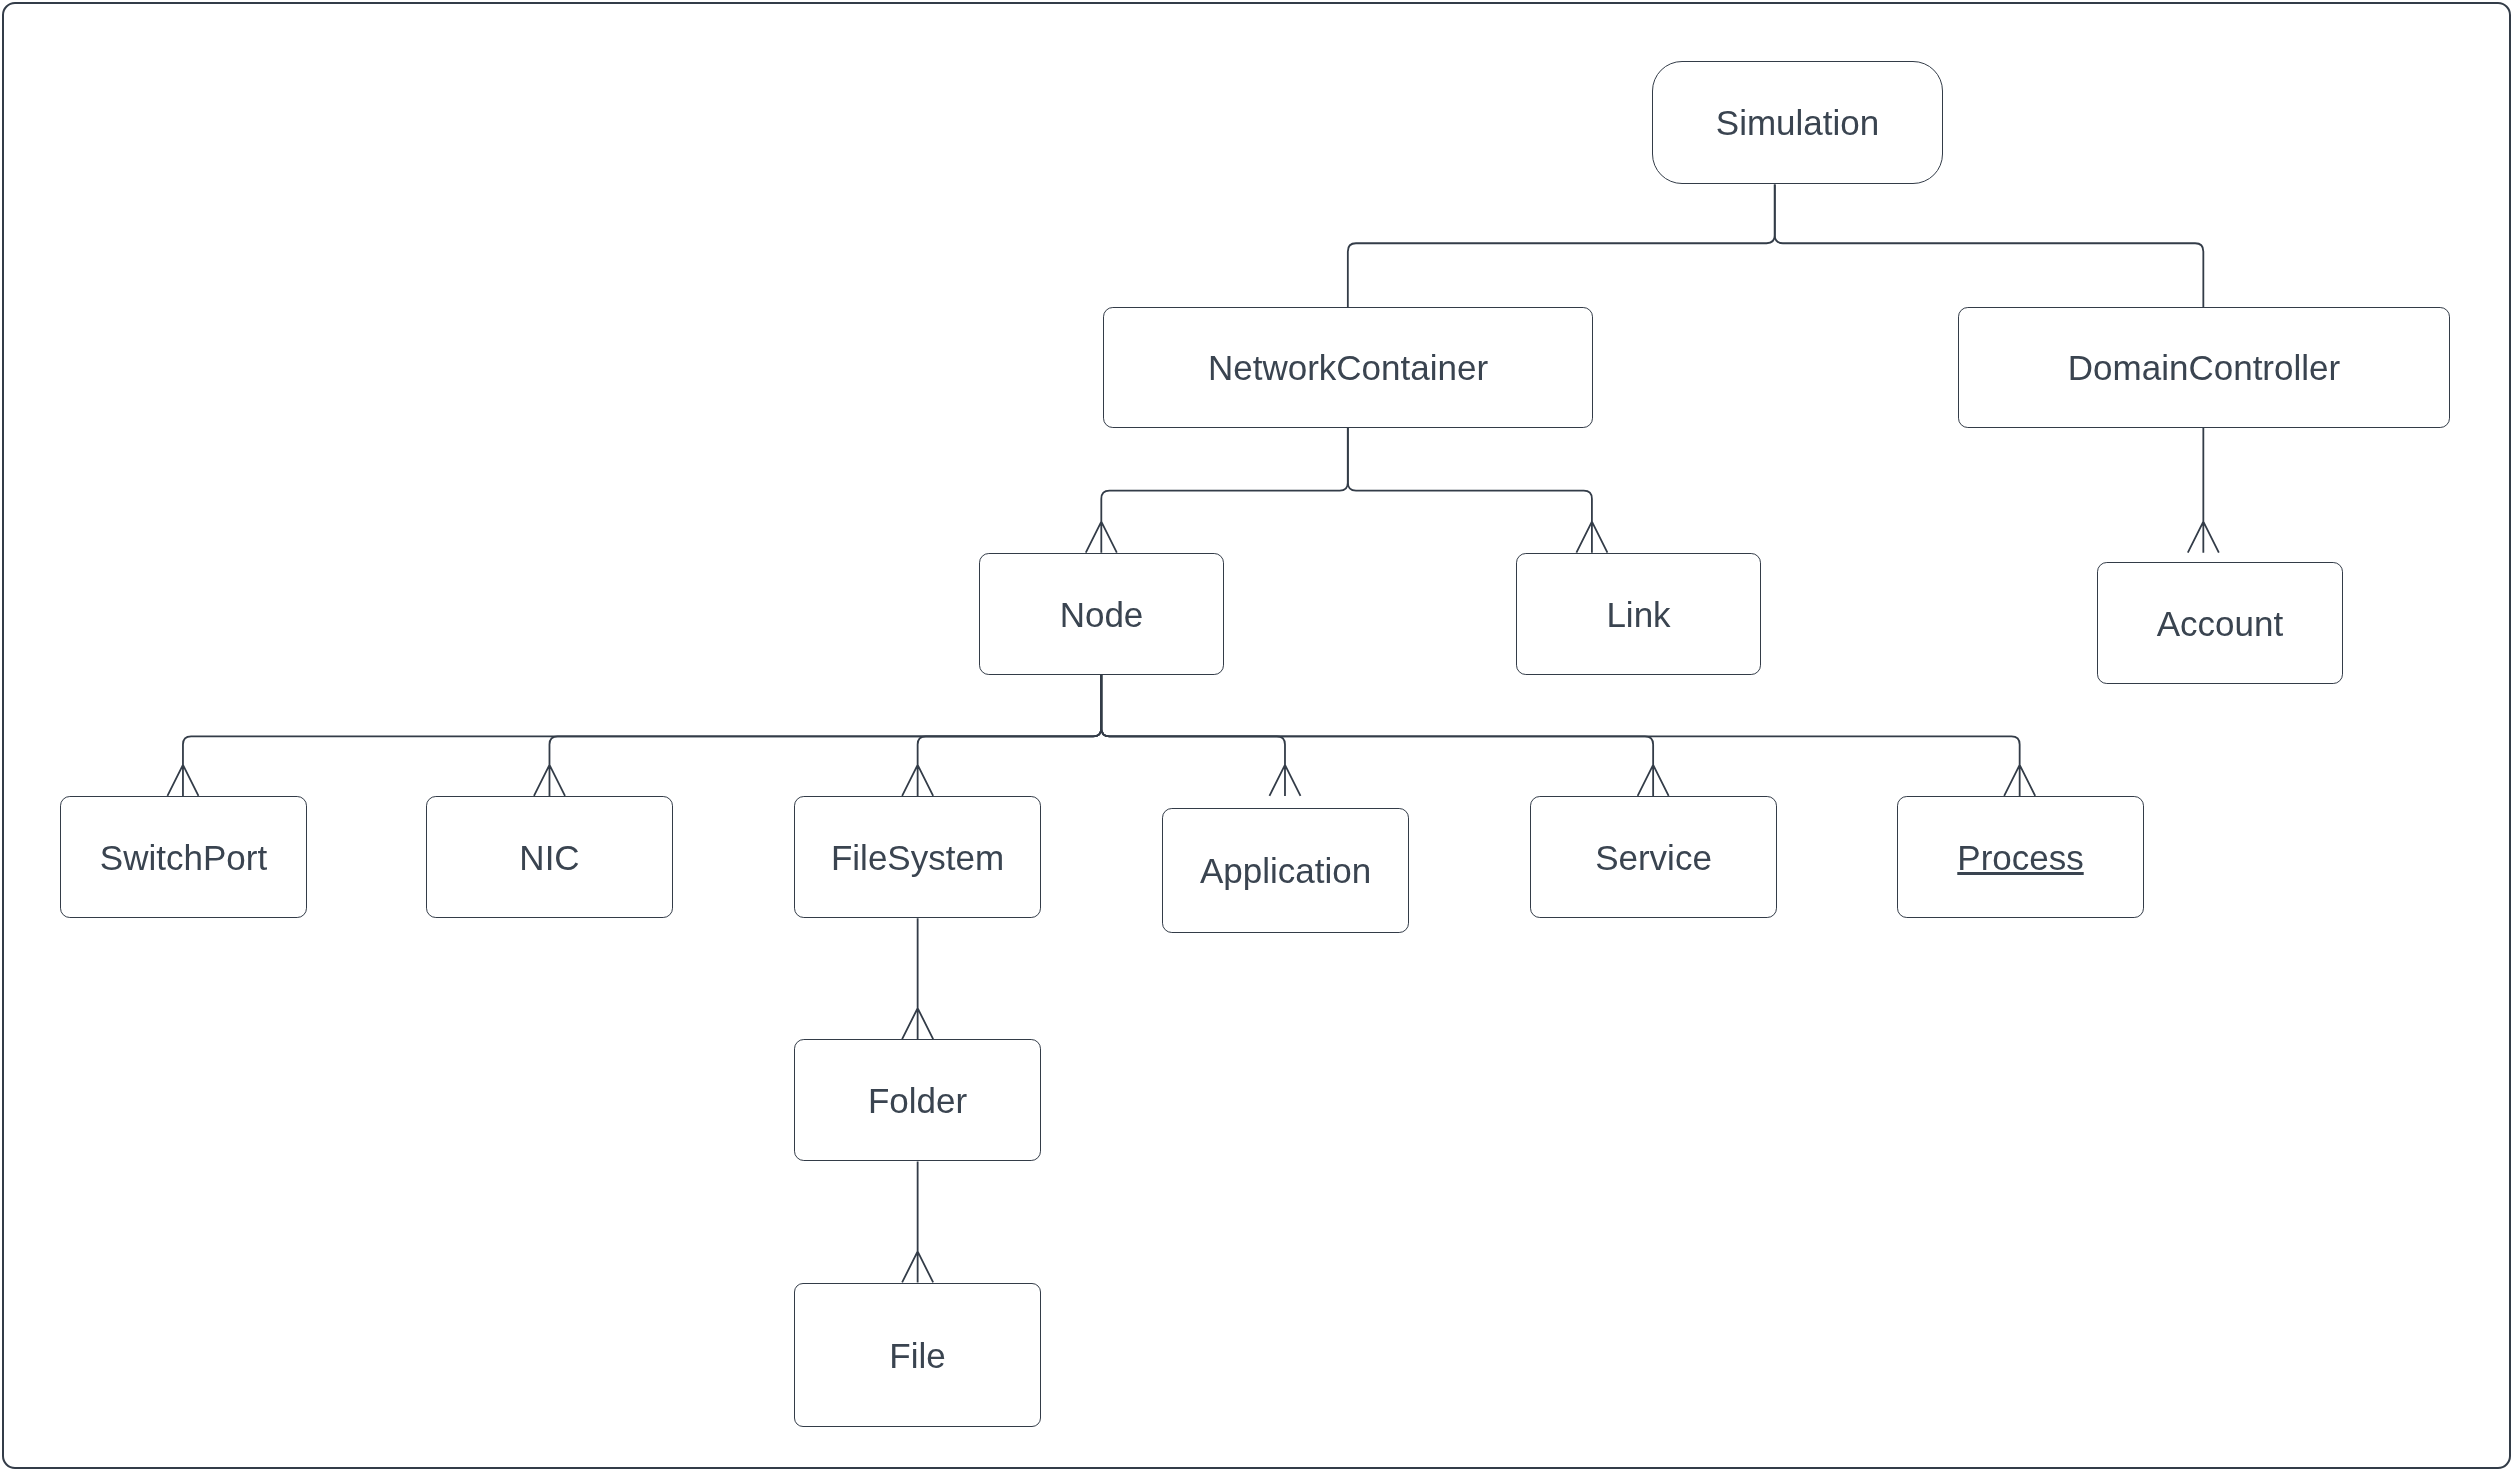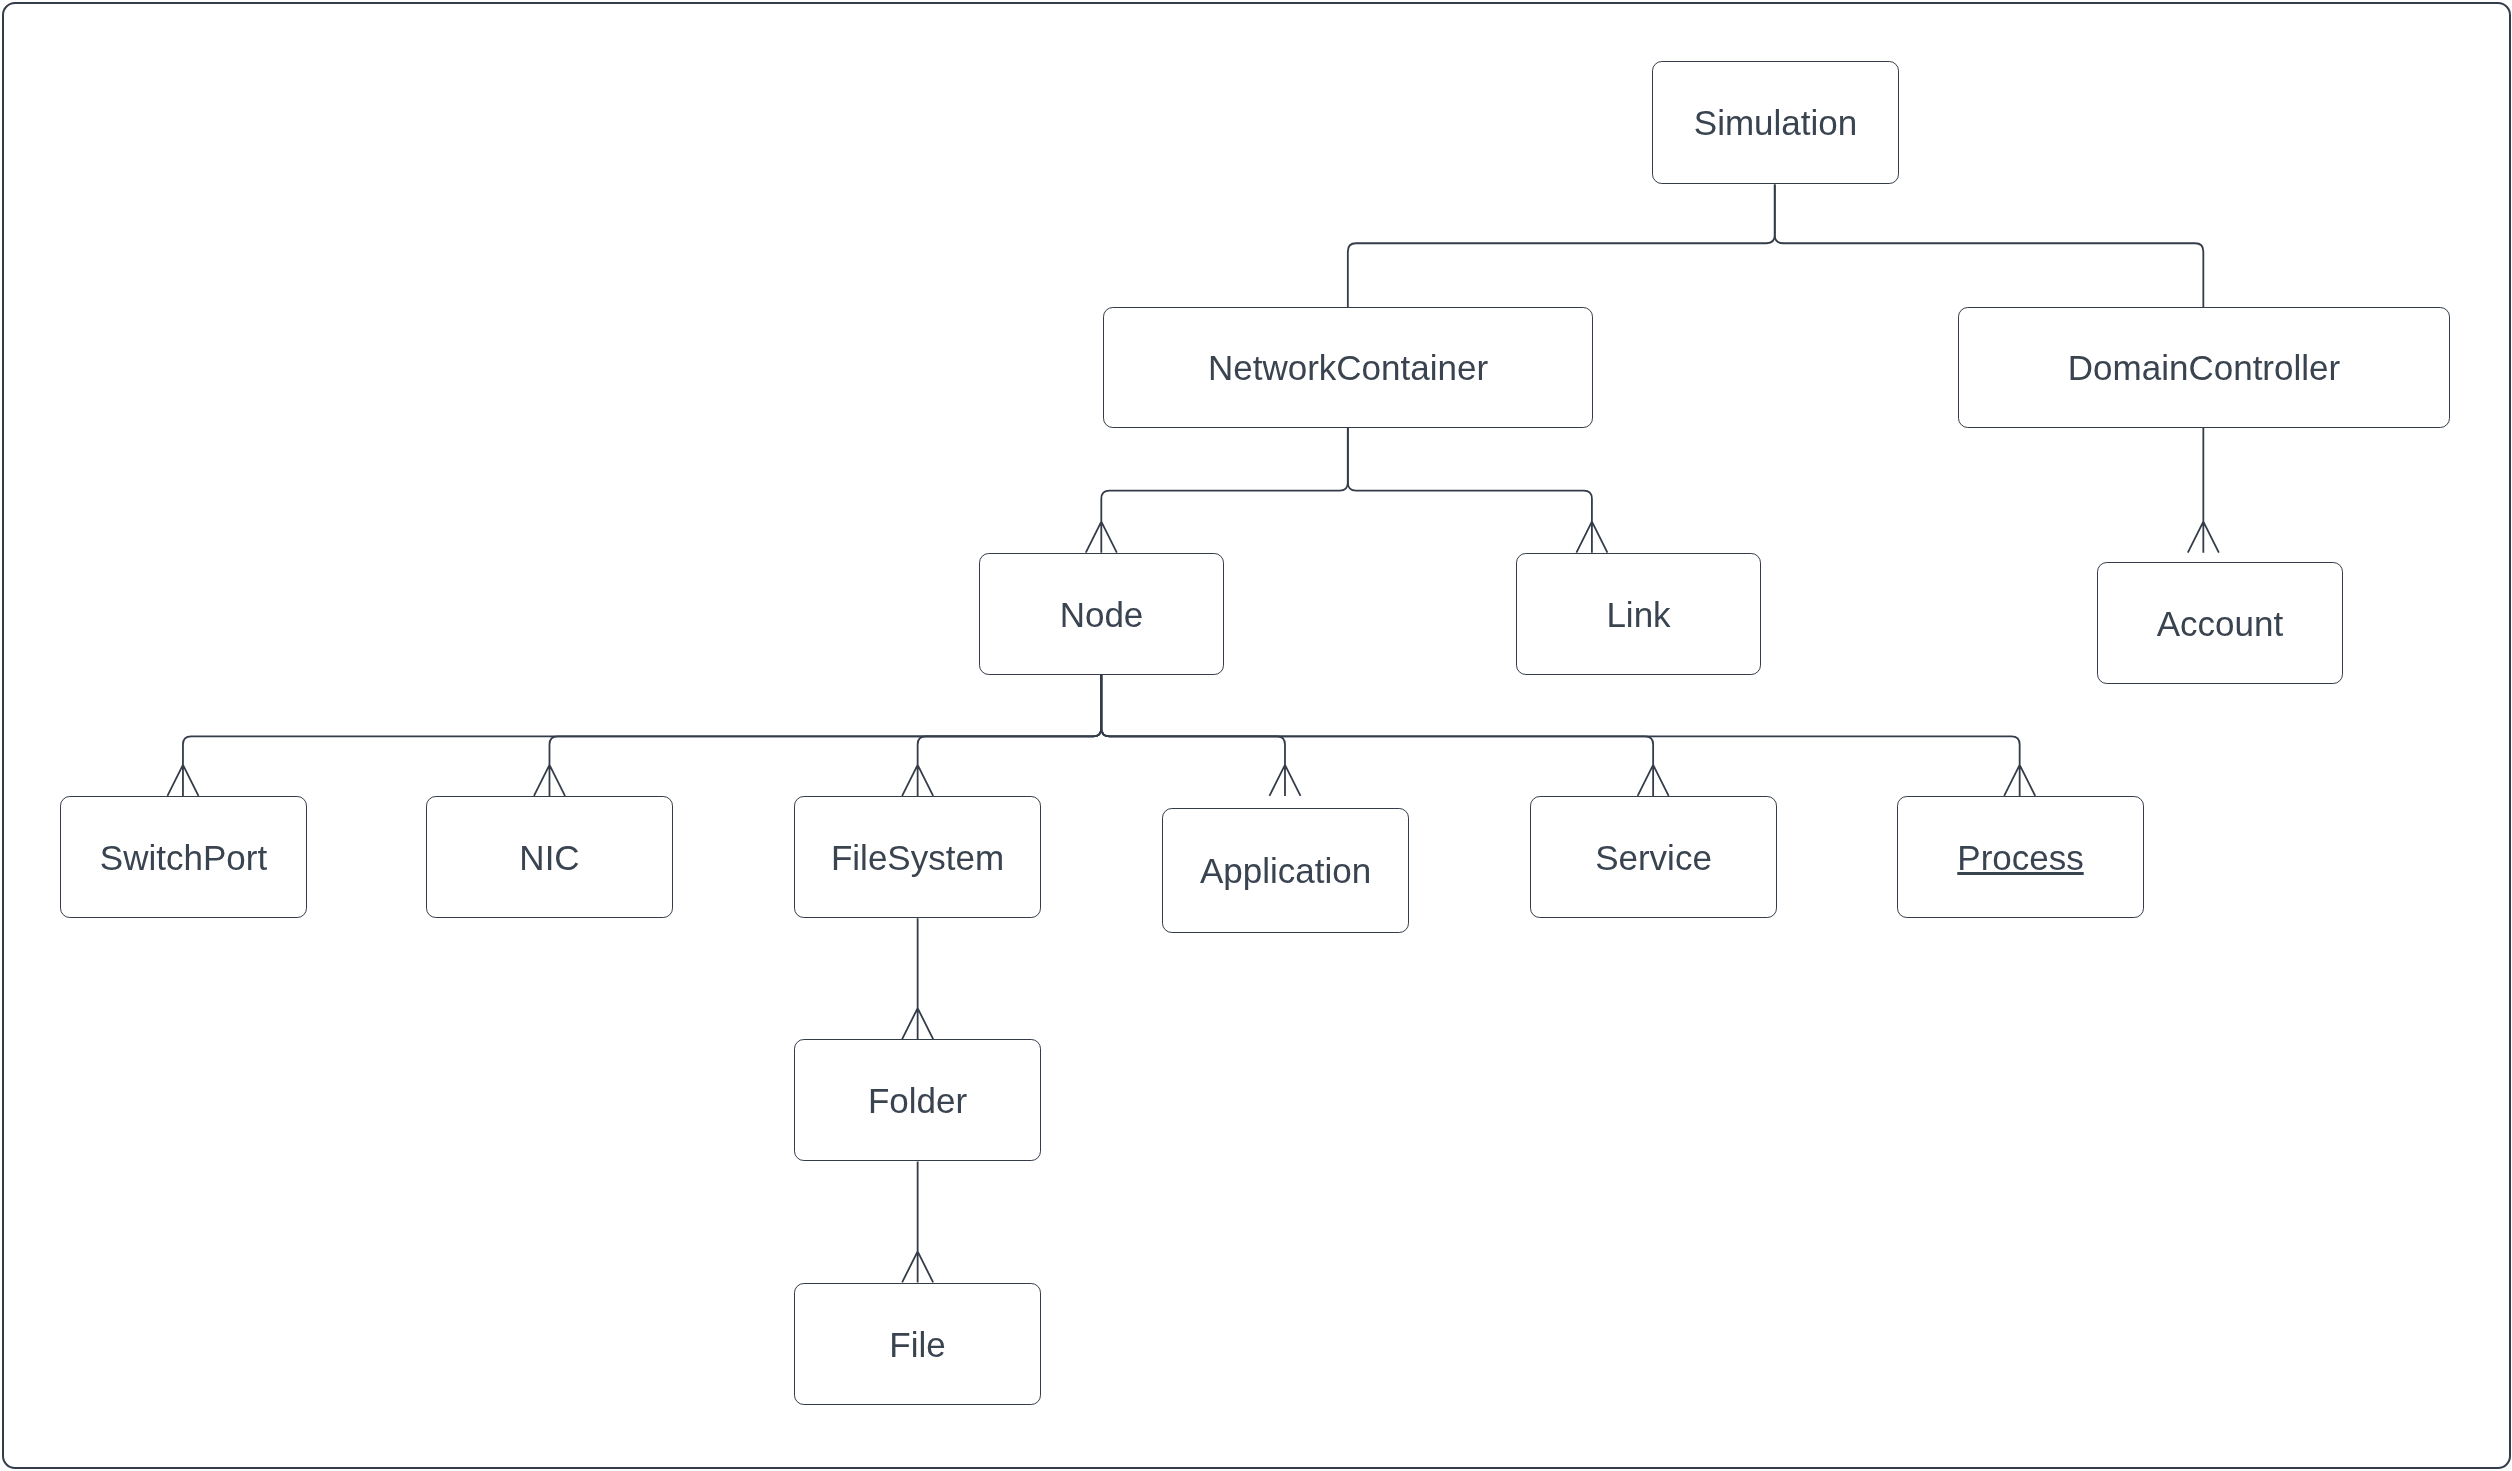--- a/index.html
+++ b/index.html
@@ -77,21 +77,21 @@
 
   <path d="M 1349 826 V 892 Q 1349 902 1359 902 H 2015 Q 2025 902 2025 912 V 975 M 2006 975 L 2025 937 L 2044 975"></path>
 
   <path d="M 1349 826 V 892 Q 1349 902 1359 902 H 2464 Q 2474 902 2474 912 V 975 M 2455 975 L 2474 937 L 2493 975"></path>
 
   <path d="M 1124 1125 V 1273 M 1105 1273 L 1124 1235 L 1143 1273"></path>
 
   <path d="M 1124 1423 V 1571 M 1105 1571 L 1124 1533 L 1143 1571"></path>
 </svg>
 
-<div class="node" style="left:1652px; top:61px; width:247px; height:123px;">
+<div class="node" style="left:1652px; top:61px; width:291px; height:123px;border-radius:30px;">
   <span>Simulation</span>
 </div>
 
 <div class="node" style="left:1103px; top:307px; width:490px; height:121px;">
   <span>NetworkContainer</span>
 </div>
 
 <div class="node" style="left:1958px; top:307px; width:492px; height:121px;">
   <span>DomainController</span>
 </div>
@@ -129,18 +129,18 @@
 </div>
 
 <div class="node" style="left:1897px; top:796px; width:247px; height:122px;text-decoration:underline;">
   <span>Process</span>
 </div>
 
 <div class="node" style="left:794px; top:1039px; width:247px; height:122px;">
   <span>Folder</span>
 </div>
 
-<div class="node" style="left:794px; top:1283px; width:247px; height:122px;">
+<div class="node" style="left:794px; top:1283px; width:247px; height:144px;border-radius:9px;">
   <span>File</span>
 </div>
 
 <div class="canvas-border"></div>
 
 
 </body></html>

